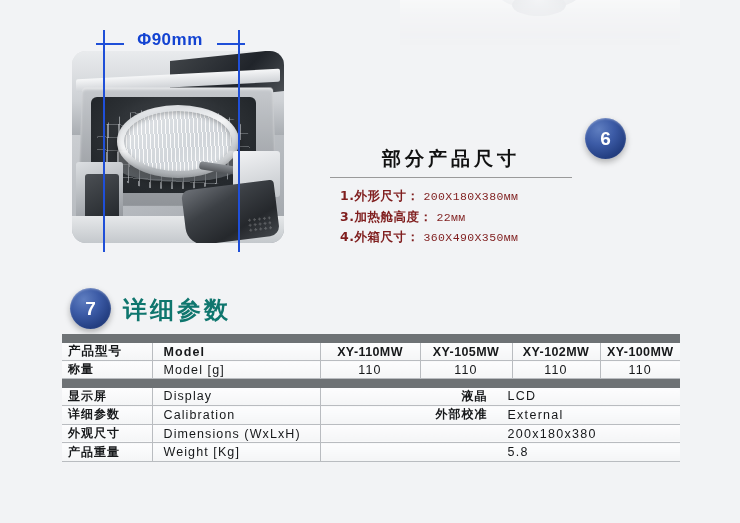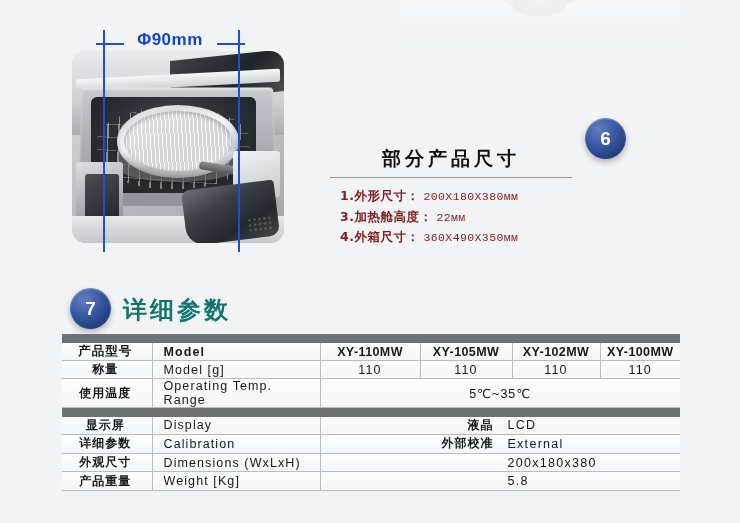--- a/index.html
+++ b/index.html
@@ -213,21 +213,21 @@
   .spec .row td {
     height: 17.6px;
     border-bottom: 1px solid #b9bcc0;
     font-size: 12.5px;
     color: #16181a;
     padding: 0 6px;
     background: linear-gradient(180deg,#fdfdfe 0%,#f4f5f6 100%);
     font-family: "Liberation Sans","DejaVu Sans",sans-serif;
   }
   .spec .row td.cn {
-    text-align: center;
+    text-align: left;
     font-family: Liberation Sans, sans-serif;
     font-weight: bold;
     font-size: 12px;
     letter-spacing: 1px;
     padding-right: 9px;
     margin-top: 24px;
   }
   .spec .row td.en {
     text-align: left;
     border-left: 1px solid #b9bcc0;
@@ -242,21 +242,21 @@
   }
   .spec .row td.hdr { font-weight: bold; font-size: 12.5px; }
   .spec .row td.val { text-align: center; letter-spacing: 1.2px; }
   .spec .row td.wide { text-align: center; letter-spacing: 1px; border-left: 1px solid #b9bcc0; }
   .spec .row td.pairwrap {
     border-left: 1px solid #b9bcc0;
     padding: 0;
   }
   .pair { display: flex; align-items: center; height: 17.6px; }
   .pair .pcn {
-    width: 52%; text-align: right; padding-right: 14px;
+    width: 52%; text-align: right; padding-right: 20px;
     font-family: "DejaVu Sans","Liberation Sans",sans-serif;
     font-weight: bold; font-size: 12px; letter-spacing: 1px;
   }
   .pair .pen { width: 48%; text-align: left; letter-spacing: 1.3px; font-size: 12.5px; }
   .pair.single .pcn { visibility: hidden; }
 </style>
 </head>
 <body>
 
 <div id="page">
@@ -355,25 +355,20 @@
         <tr class="row">
           <td class="cn">称量</td>
           <td class="en">Model [g]</td>
           <td class="mdl val">110</td>
           <td class="mdl val">110</td>
           <td class="mdl val">110</td>
           <td class="mdl val">110</td>
         </tr>
 
 
-        <tr class="row">
-          <td class="cn">使用温度</td>
-          <td class="en">Operating Temp. Range</td>
-          <td class="wide" colspan="4">5℃~35℃</td>
-        </tr>
 
         <tr class="bar">
             <td colspan="6"></td>
           </tr>
 
         <tr class="row">
           <td class="cn">显示屏</td>
           <td class="en">Display</td>
           <td class="pairwrap" colspan="4">
             <div class="pair">

